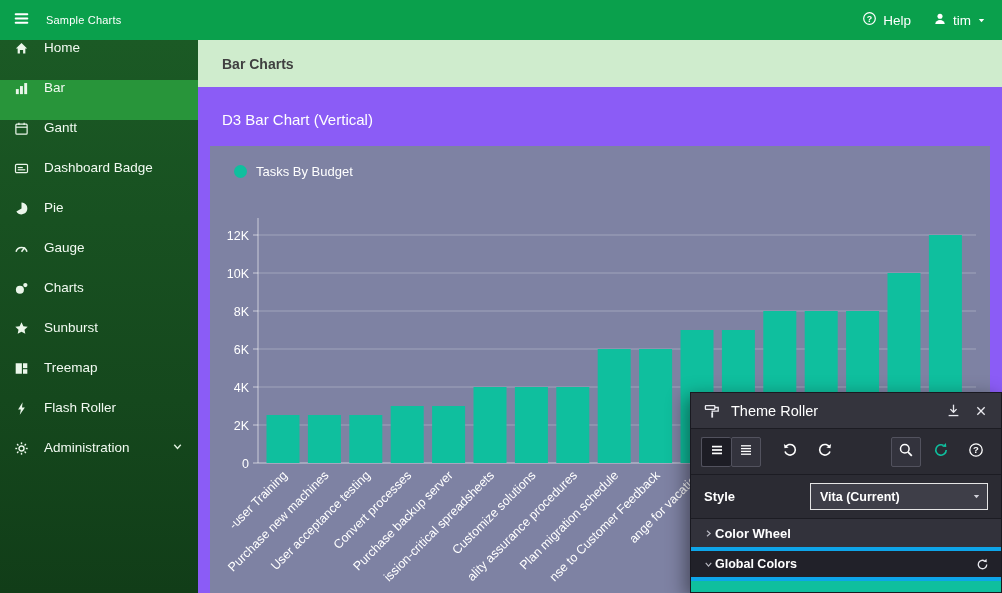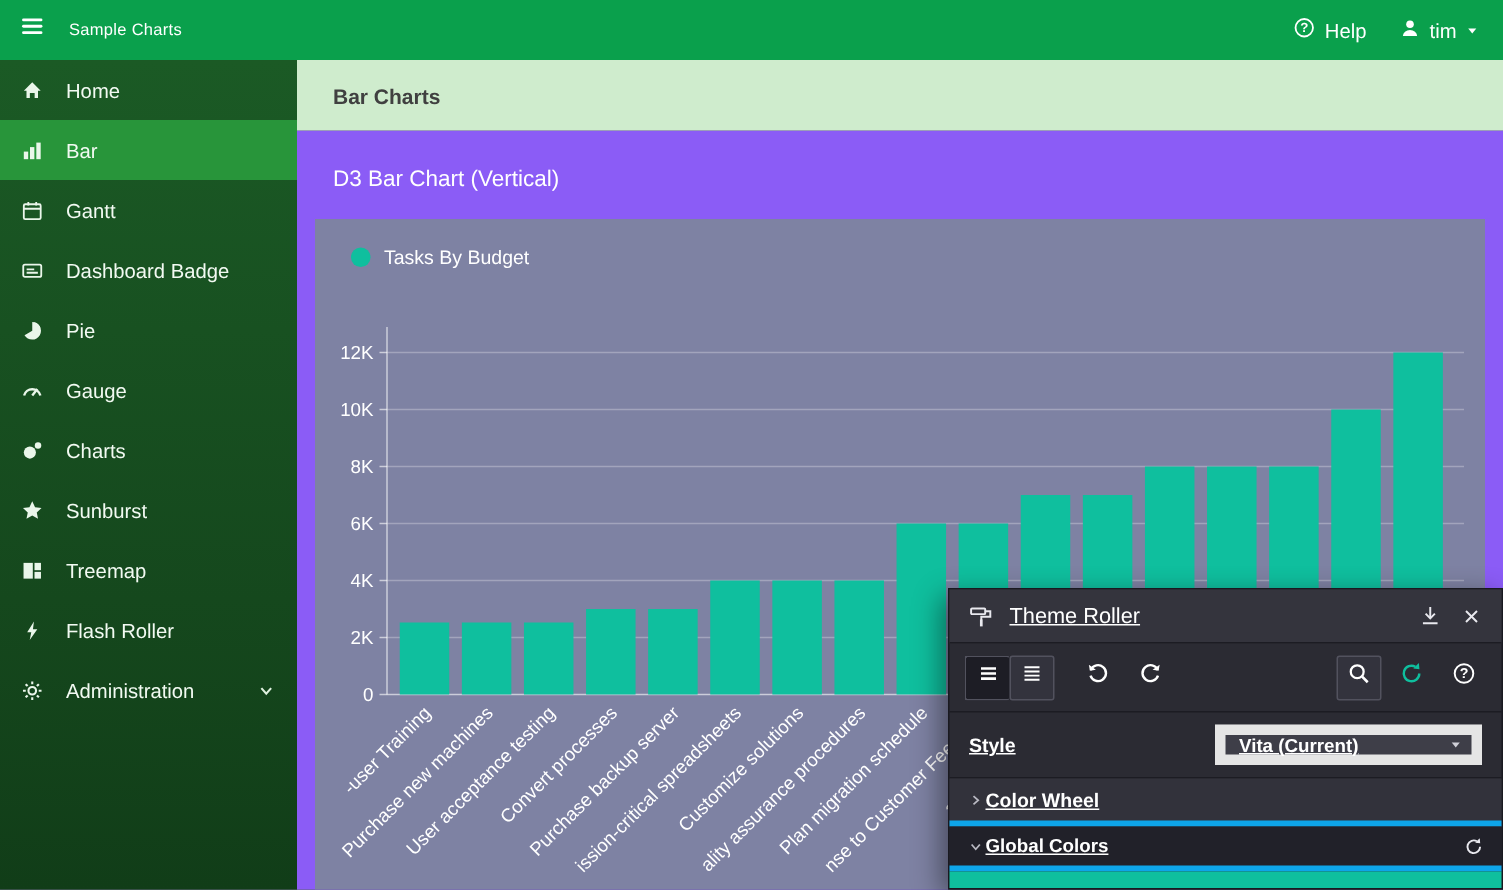--- a/index.html
+++ b/index.html
@@ -13,21 +13,21 @@
   .hamburger { width:42px; height:40px; display:flex; align-items:center; justify-content:center;
                color:#fff; cursor:pointer; }
   .app-title { font-size:11px; margin-left:4px; letter-spacing:.2px; }
   .topbar-right { margin-left:auto; display:flex; align-items:center; gap:22px; padding-right:16px; }
   .topbar-item { display:flex; align-items:center; gap:6px; font-size:13.5px; cursor:pointer; }
   .caret { display:flex; margin-top:1px; }
 
   
   .sidebar { position:absolute; left:0; top:40px; width:198px; bottom:0; z-index:5;
              background:linear-gradient(180deg,#1b5a25 0%, #15481d 65%, #113d18 100%); }
-  .side-item { height:40px; display:flex; align-items:center; padding:0 14px; gap:13px;
+  .side-item { height:40px; display:flex; align-items:flex-start; padding:0 14px; gap:13px;
                font-size:13.5px; color:#f2faf2; cursor:pointer; }
   .side-item.active { background:#28953a; }
   .side-icon { width:17px; height:16px; display:flex; align-items:center; color:#eaf6ea; }
   .side-caret { margin-left:auto; color:#dff0df; display:flex; }
 
   
   .breadcrumb { position:absolute; left:198px; top:40px; right:0; height:47px; background:#cfeccd;
                 display:flex; align-items:center; padding-left:24px; color:#404040;
                 font-weight:bold; font-size:14px; z-index:3; }
 
@@ -35,42 +35,42 @@
   .content { position:absolute; left:198px; top:87px; right:0; bottom:0; background:#8b5cf6; }
   .panel-title { position:absolute; left:24px; top:24px; font-size:15px; color:#fff; }
   .chart-card { position:absolute; left:12px; top:59px; right:12px; bottom:0; background:#7e82a3;
                 overflow:hidden; }
   .legend { position:absolute; left:24px; top:18px; display:flex; align-items:center; gap:9px;
             font-size:13px; color:#fff; cursor:pointer; }
   .legend-dot { width:13px; height:13px; border-radius:50%; }
   #chart-svg { position:absolute; left:0; top:54px; }
 
   
-  .theme-roller { position:absolute; right:0; top:392px; width:370px; bottom:0; background:#2b2b33;
+  .theme-roller { position:absolute; right:0; top:392px; width:312px; bottom:0; background:#2b2b33;
                   border:1px solid #191920; box-shadow:-4px 5px 18px rgba(0,0,0,.45); z-index:20;
-                  display:flex; flex-direction:column;text-decoration:underline; }
+                  display:flex; flex-direction:column; }
   .tr-header { height:36px; background:#34343d; display:flex; align-items:center; padding:0 11px;
                gap:9px; border-bottom:1px solid #1c1c23; flex:0 0 auto; }
   .tr-title { font-size:14.5px; flex:1; }
   .tr-hbtn { display:flex; color:#e9e9ef; cursor:pointer; padding:2px; }
   .tr-toolbar { height:46px; display:flex; align-items:center; padding:0 10px; gap:5px;
                 border-bottom:1px solid #1c1c23; flex:0 0 auto; }
   .btn-group { display:flex; margin-right:9px; }
   .btn-group .tb-btn:first-child { border-right:none; }
   .tb-btn { width:30px; height:30px; display:flex; align-items:center; justify-content:center;
             color:#fff; background:#33333d; border:1px solid #52525e; border-radius:2px; cursor:pointer; }
   .tb-btn.active { background:#1d1d25; }
   .tb-btn.plain { background:transparent; border-color:transparent; }
   .tb-btn.accent { color:#0fbf9e; }
   .tb-spacer { flex:1; }
   .tr-style-row { height:44px; display:flex; align-items:center; padding:0 13px;
                   border-bottom:1px solid #1c1c23; flex:0 0 auto; }
   .tr-style-label { font-size:13px; font-weight:bold; }
   .tr-select { margin-left:auto; width:178px; height:27px; background:#3e3e48;
-               border:7px solid #e5e5e5; display:flex; align-items:center; cursor:pointer; }
+               border:1px solid #e5e5e5; display:flex; align-items:center; cursor:pointer; }
   .tr-select-val { flex:1; font-size:12.5px; font-weight:bold; padding-left:9px; }
   .tr-select-caret { width:22px; display:flex; justify-content:center; color:#d0d0d8; }
   .tr-acc { height:32px; display:flex; align-items:center; gap:1px; padding:0 12px; font-size:13px;
             font-weight:bold; background:#32323b; border-bottom:4px solid #0ea5e9; cursor:pointer;
             flex:0 0 auto; }
   .tr-acc .chev { display:flex; color:#b9b9c2; }
   .tr-acc.expanded { height:30px; background:#212129; font-size:12.5px; }
   .acc-spacer { flex:1; }
   .acc-action { display:flex; color:#e9e9ef; cursor:pointer; }
   .tr-swatch { flex:1; }

